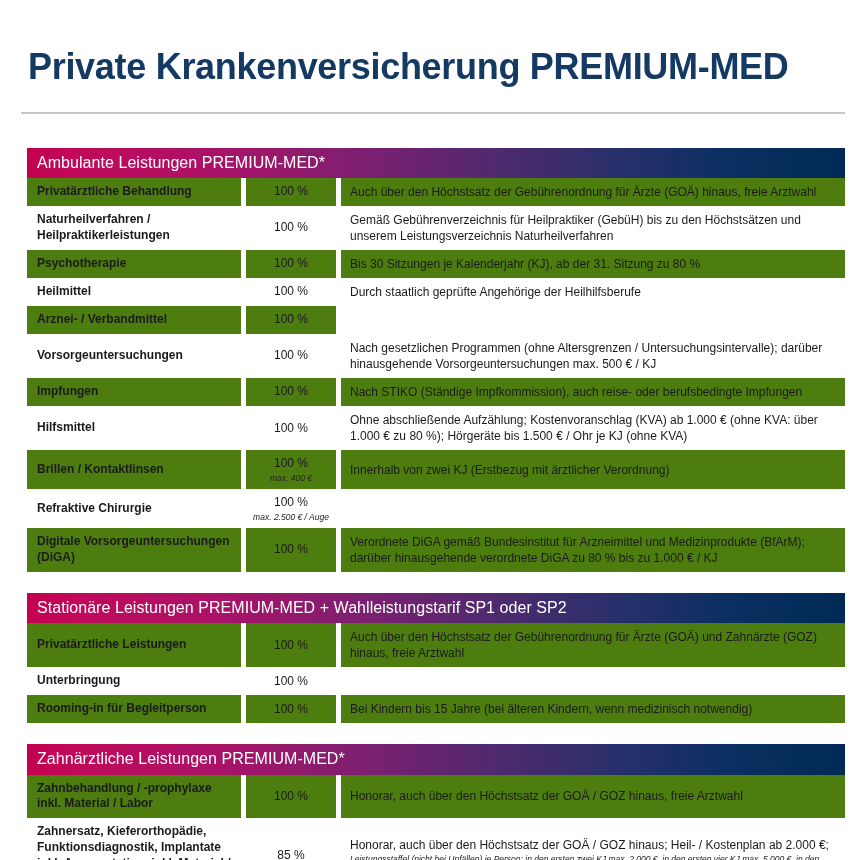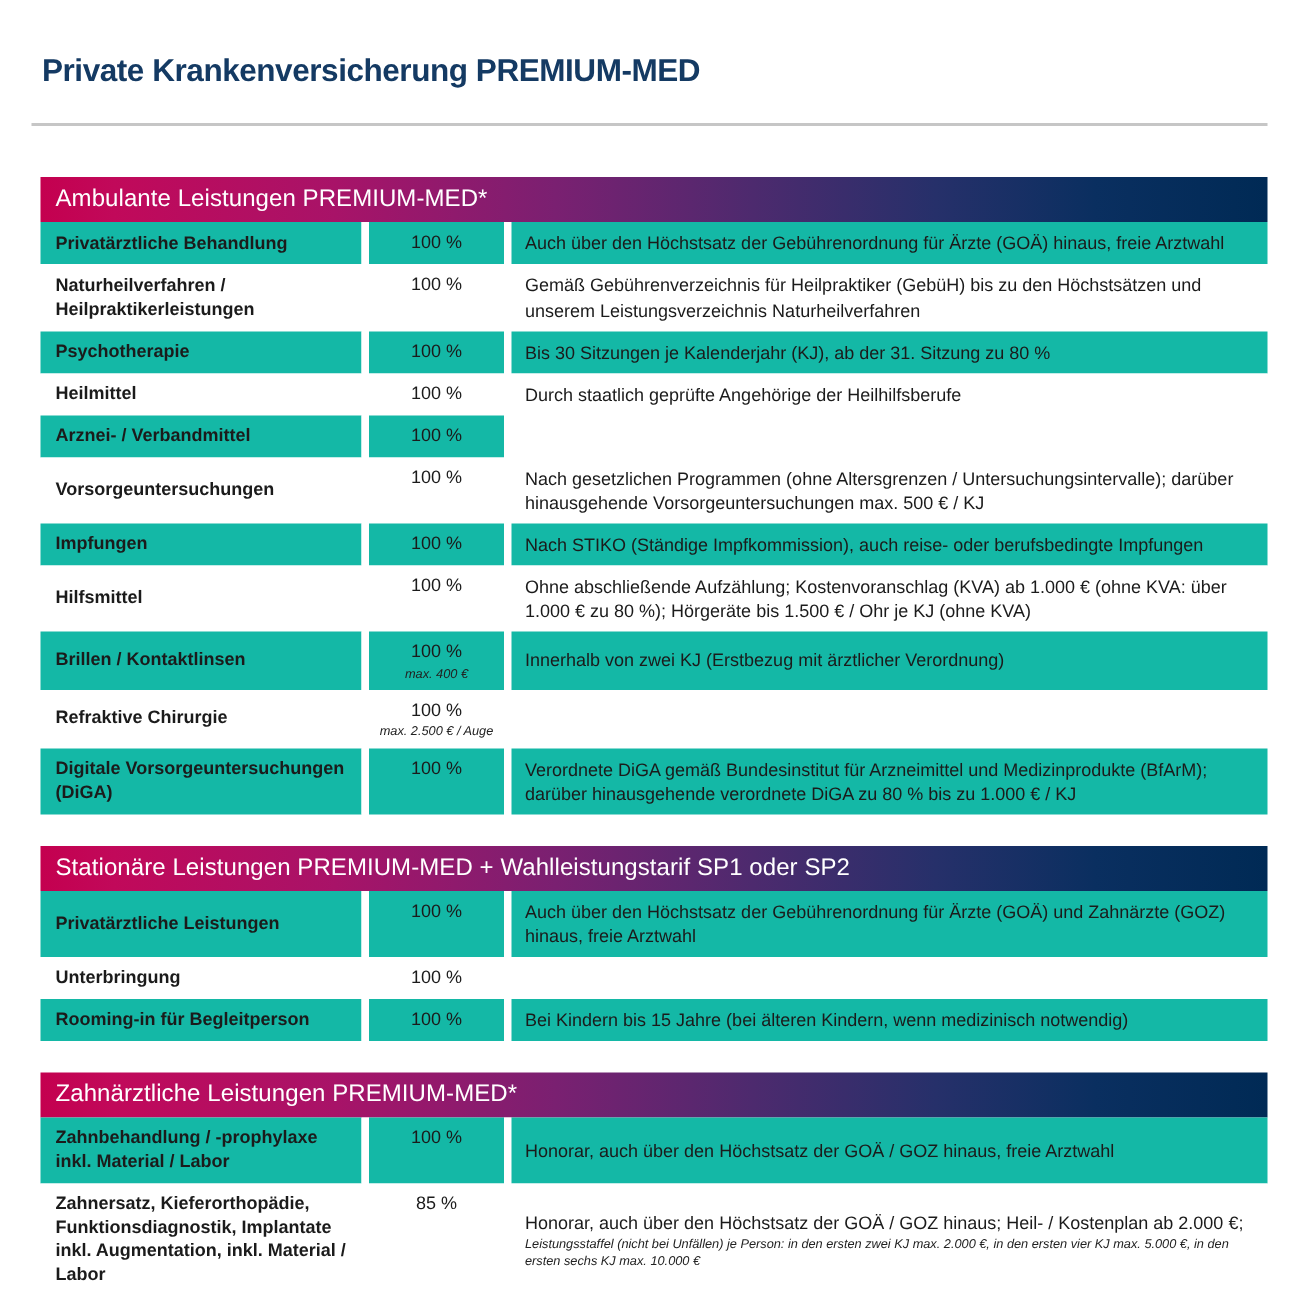--- a/index.html
+++ b/index.html
@@ -18,21 +18,21 @@
     width: 863px;
     min-height: 860px;
     box-sizing: border-box;
     padding: 0;
     position: relative;
     background: #fff;
   }
 
   
   .doc-title {
-    font-size: 21px;
+    font-size: 36px;
     font-weight: bold;
     color: #143a63;
     letter-spacing: -0.3px;
     padding: 22px 0 0 28px;
     line-height: 1.15;
   }
   .title-rule {
     height: 2px;
     background: #c6c6c6;
     margin: 22px 18px 0 21px;
@@ -63,21 +63,21 @@
     line-height: 1.2;
   }
 
   .rows { width: 100%; }
 
   .row {
     display: flex;
     align-items: stretch;
     width: 100%;
   }
-  .row.alt .c1, .row.alt .c2, .row.alt .c3 { background: #14b8a6; }
+  .row.alt .c1, .row.alt .c2, .row.alt .c3 { background: #4d7c0f; }
   .row .c1, .row .c2, .row .c3 { background: #ffffff; }
 
   .c1 {
     width: 214px;
     flex: 0 0 214px;
     font-size: 12px;
     font-weight: bold;
     color: #1b1b1b;
     padding: 6px 8px 6px 10px;
     box-sizing: border-box;
@@ -89,21 +89,21 @@
   .c2 {
     width: 90px;
     flex: 0 0 90px;
     font-size: 12px;
     color: #1b1b1b;
     padding: 6px 6px 6px 6px;
     box-sizing: border-box;
     display: flex;
     flex-direction: column;
     align-items: center;
-    justify-content: flex-start;
+    justify-content: center;
     text-align: center;
     line-height: 1.3;
   }
   .c2 .sub {
     font-size: 8.5px;
     font-style: italic;
     color: #222;
     margin-top: 1px;
     white-space: nowrap;
     line-height: 1.2;

